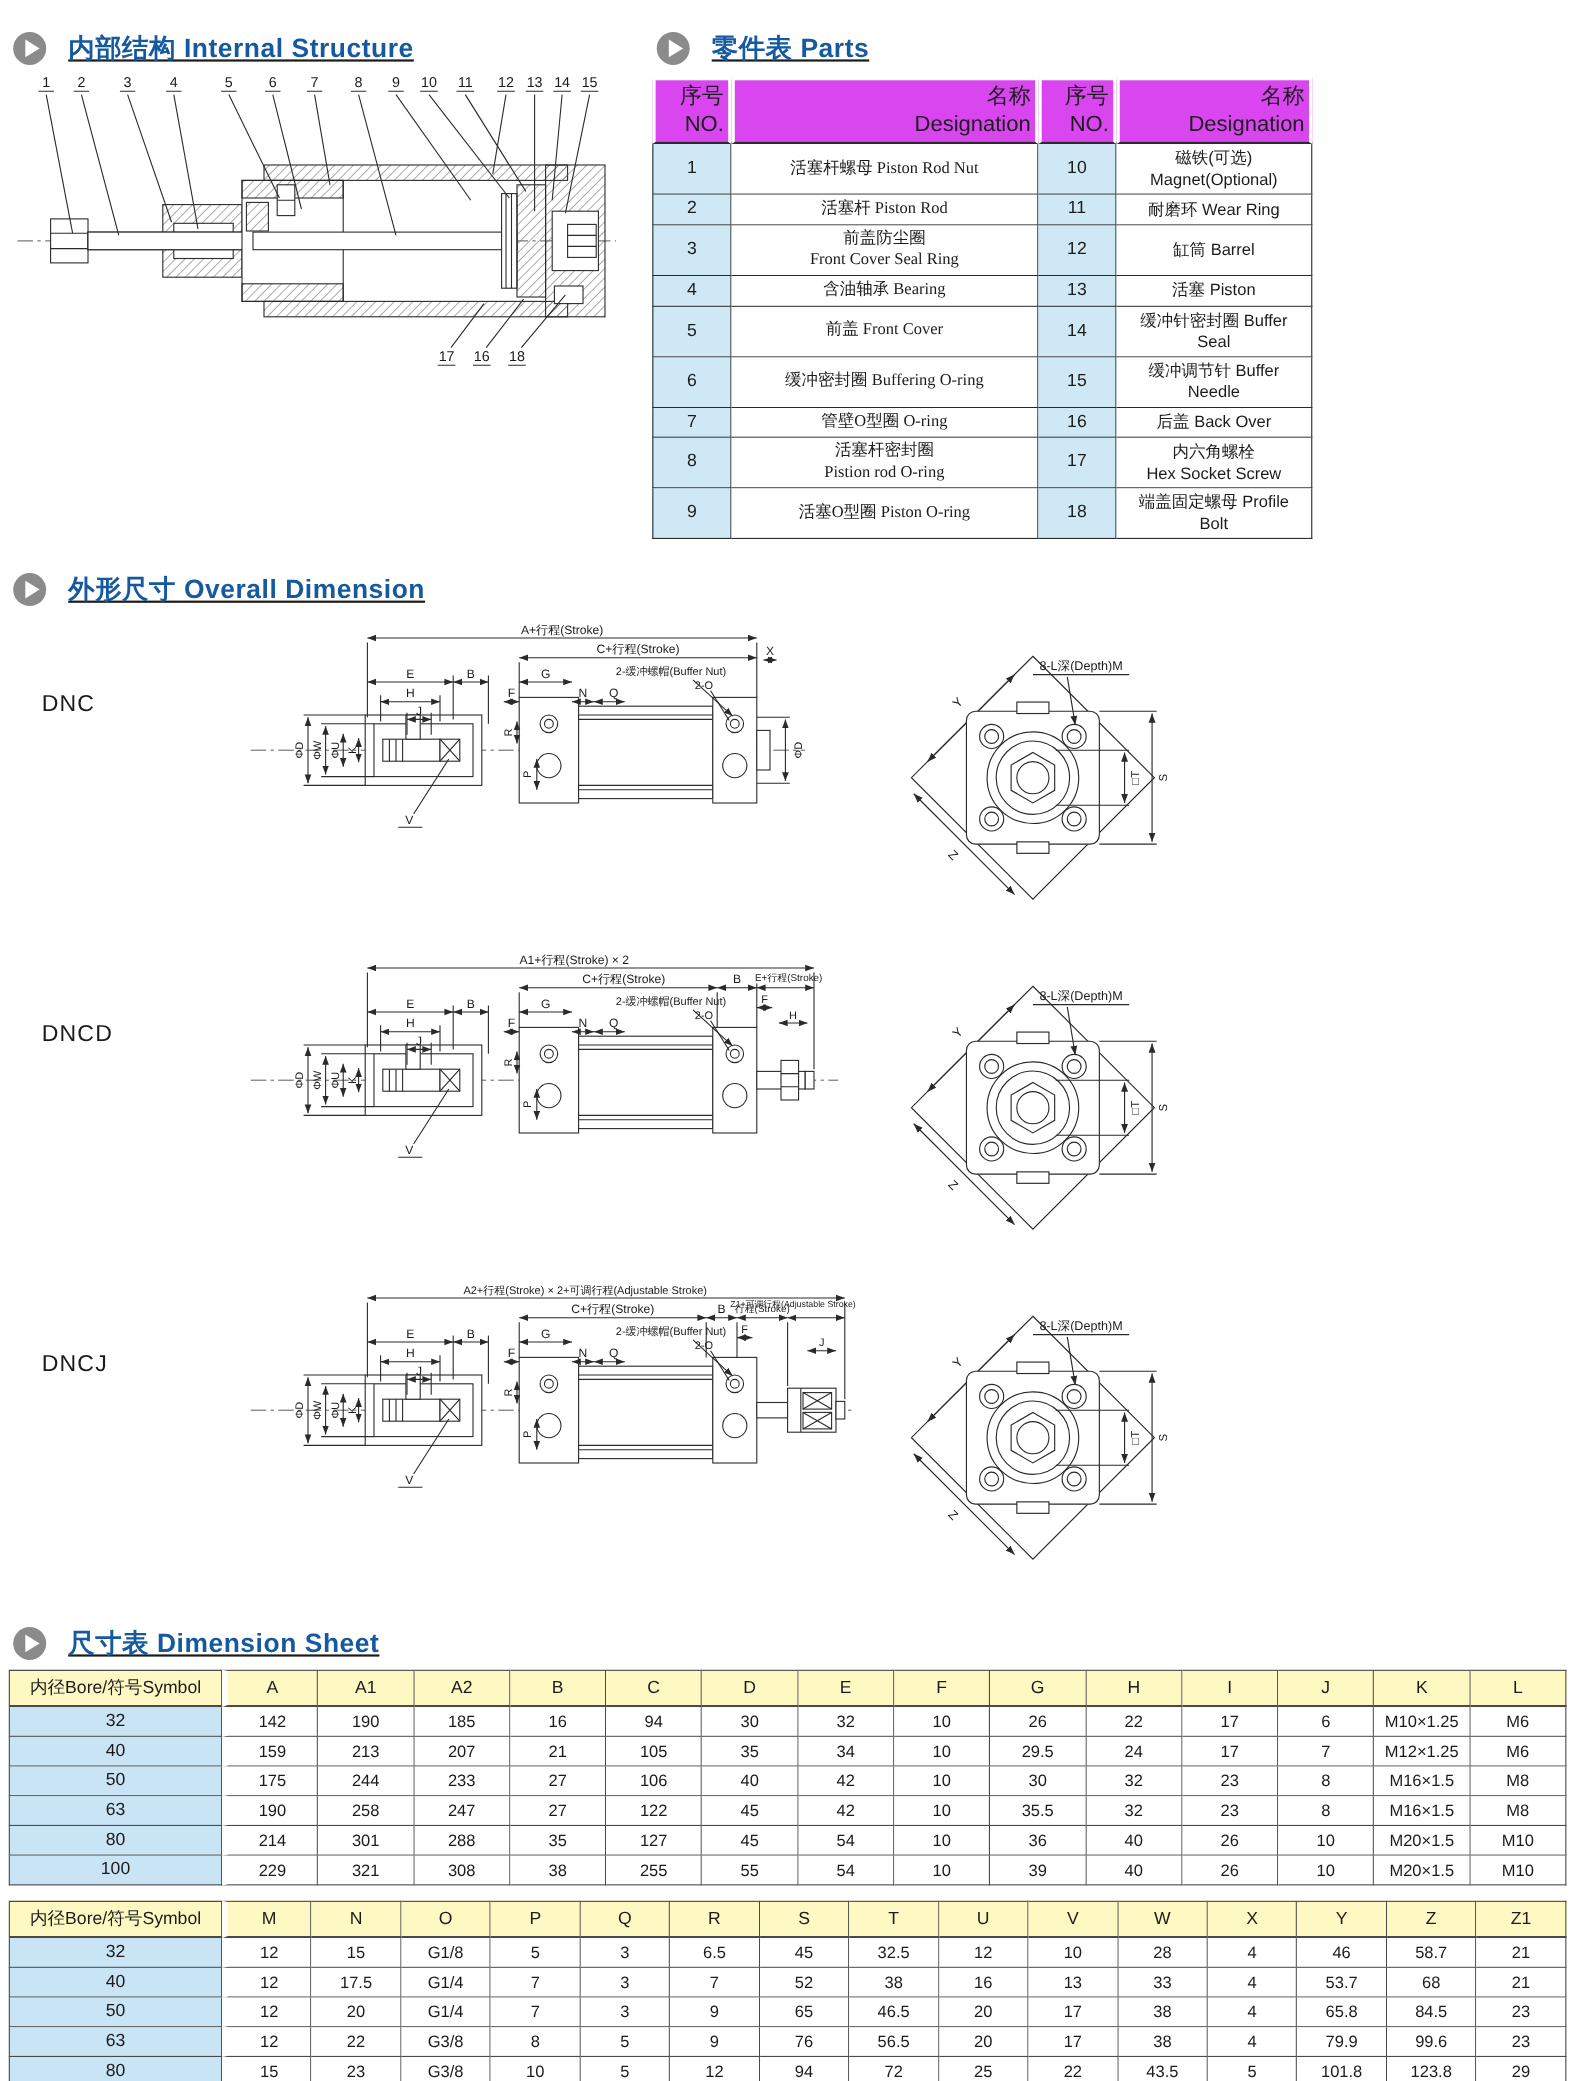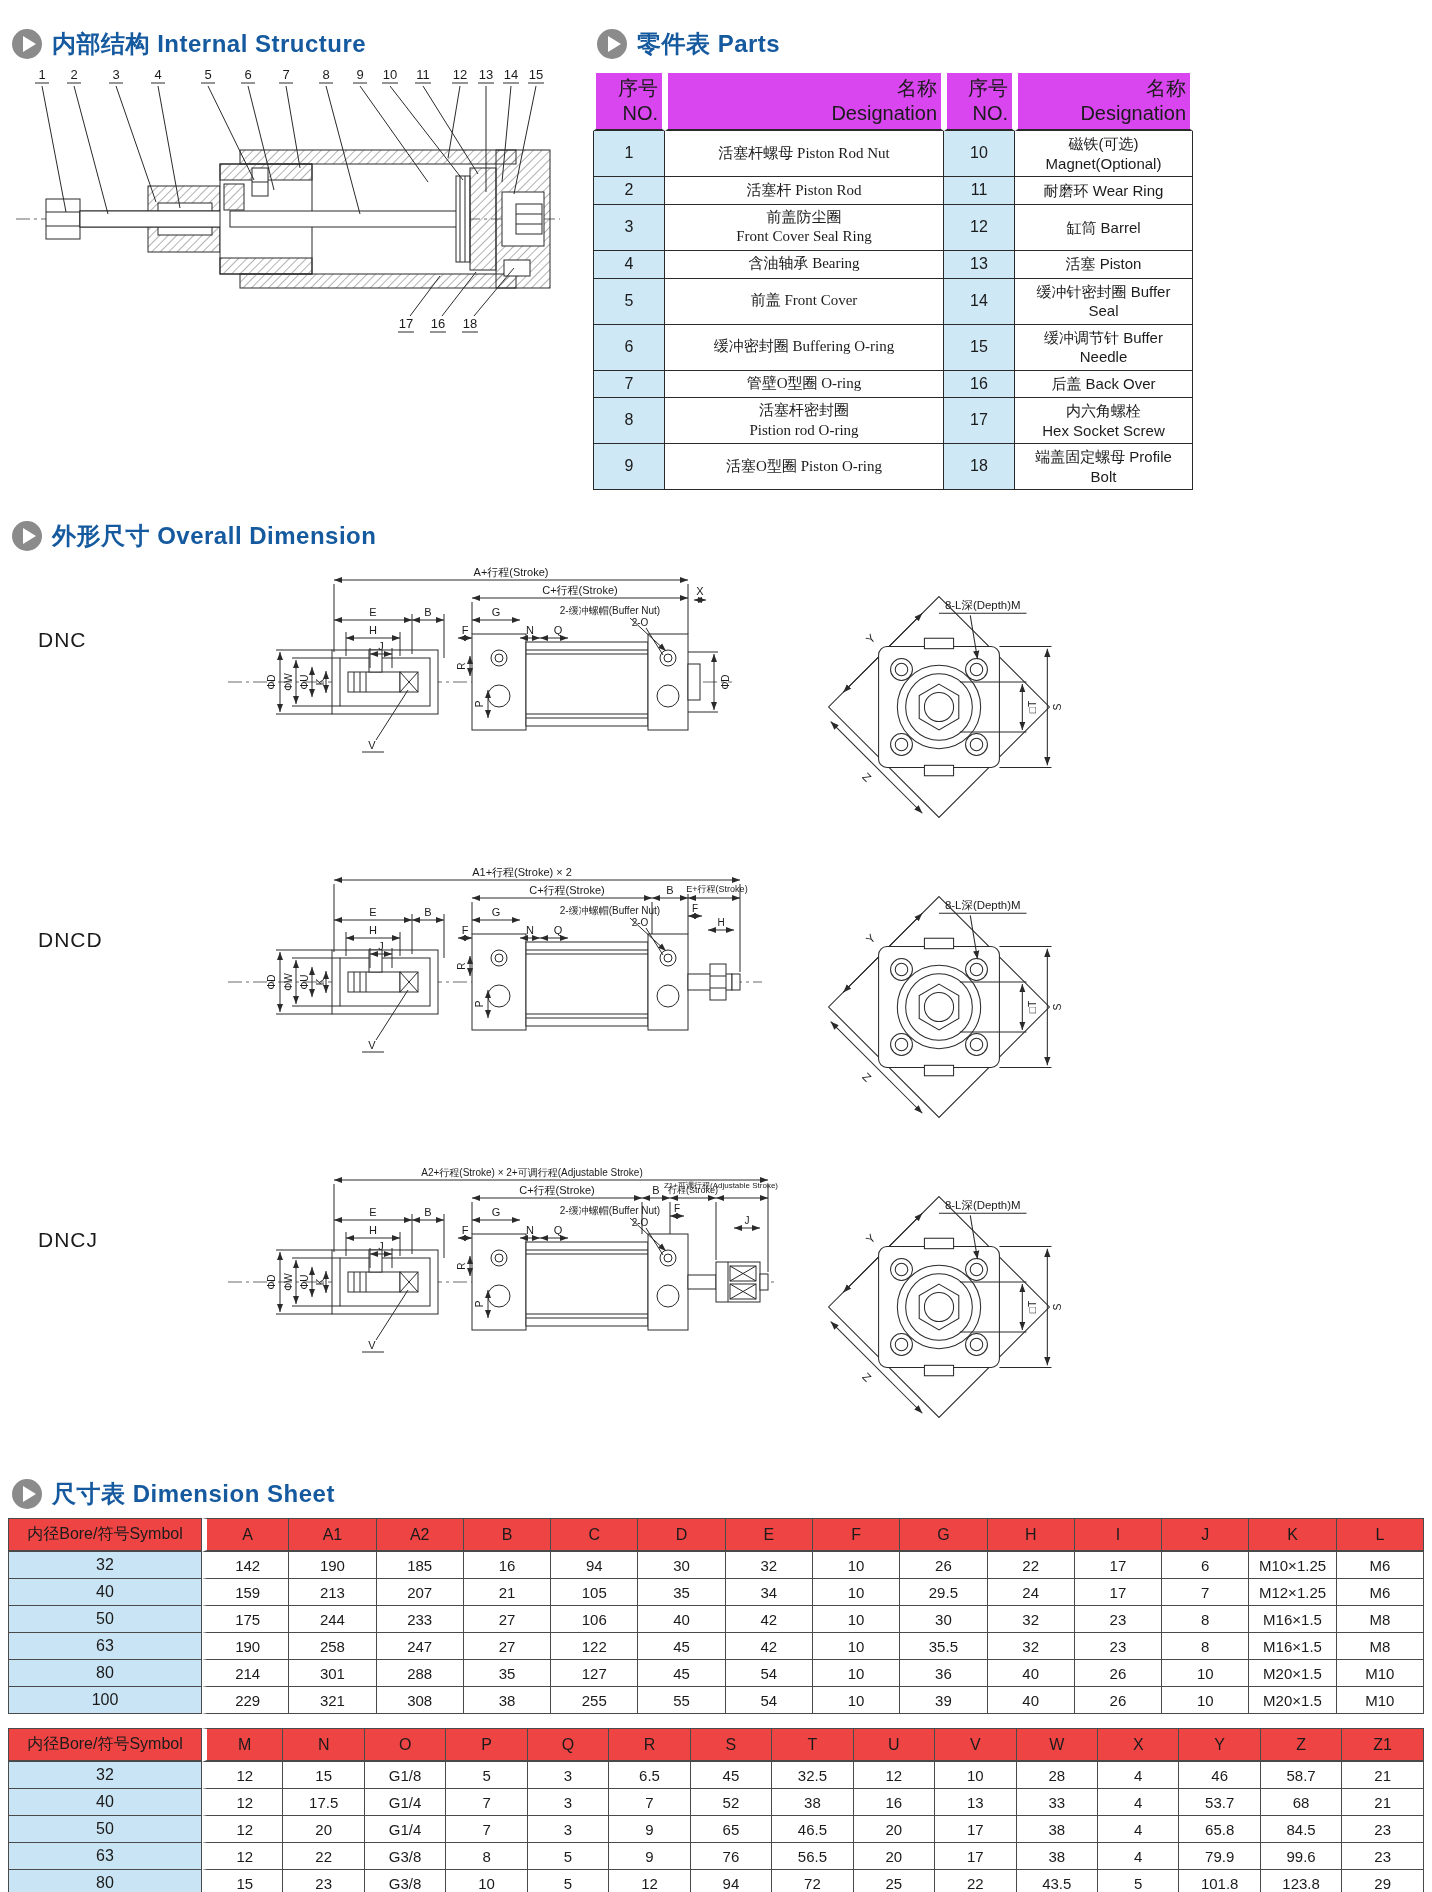--- a/index.html
+++ b/index.html
@@ -1,18 +1,18 @@
 <!DOCTYPE html>
 <html><head>
 <meta charset="utf-8">
 <style>
   html,body{margin:0;padding:0;background:#fff;}
   body{width:1432px;font-family:"Liberation Sans",sans-serif;color:#1b1b1b;}
   .page{padding:6px 8px 20px 8px;}
-  .section-header{display:flex;align-items:center;gap:10px;margin:22px 0 4px 4px;}
+  .section-header{display:flex;align-items:center;gap:20px;margin:22px 0 4px 4px;text-decoration:underline;}
   .play-icon{width:30px;height:30px;border-radius:50%;background:#8b8b8b;position:relative;flex:0 0 30px;}
   .play-icon::after{content:"";position:absolute;left:11px;top:7px;border-left:13px solid #fff;border-top:8px solid transparent;border-bottom:8px solid transparent;}
   .section-title{color:#15599f;font-size:24px;font-weight:bold;letter-spacing:.5px;}
   .top-wrap{display:flex;align-items:flex-start;}
   .col-internal{width:585px;}
   .col-parts{width:625px;}
   
   .parts-table{border-collapse:separate;border-spacing:0;width:600px;margin-top:10px;font-size:15px;}
   .parts-table th{background:#d946ef;border:3px solid #fff;border-bottom:2px solid #2a2a2a;padding:3px 4px;font-weight:normal;font-size:20px;line-height:1.25;white-space:pre-line;text-align:right;}
   .parts-table td{border-right:1px solid #2a2a2a;border-bottom:1px solid #2a2a2a;padding:3px 6px;text-align:center;white-space:pre-line;line-height:1.3;background:#fff;}
@@ -20,21 +20,21 @@
   .parts-table td:nth-child(1),.parts-table td:nth-child(3){background:#cfe8f6;width:58px;font-size:16px;}
   .parts-table td:nth-child(2){width:266px;font-family:Liberation Serif, serif;}
   
   .dim-section{margin-top:30px;}
   .drawing-row{display:flex;align-items:flex-start;height:300px;}
   .drawing-label{width:214px;padding:72px 0 0 30px;font-size:21px;letter-spacing:1px;box-sizing:border-box;}
   .side-svg{margin-top:8px;}
   .end-svg{margin-left:32px;margin-top:26px;}
   
   .dim-table{border-collapse:separate;border-spacing:0;width:1416px;table-layout:fixed;font-size:15px;margin:8px 0 14px 0;}
-  .dim-table th{background:#ef4444;border-top:1px solid #4a4a4a;border-right:1px solid #4a4a4a;border-bottom:2px solid #4a4a4a;padding:5px 2px;font-weight:normal;font-size:16px;text-align:center;}
+  .dim-table th{background:#fef9c3;border-top:1px solid #4a4a4a;border-right:1px solid #4a4a4a;border-bottom:2px solid #4a4a4a;padding:5px 2px;font-weight:normal;font-size:16px;text-align:center;}
   .dim-table td{border-right:1px solid #4a4a4a;border-bottom:1px solid #4a4a4a;background:#fff;text-align:center;padding:4px 2px;}
   .dim-table th:first-child,.dim-table td:first-child{border-left:1px solid #4a4a4a;}
   .dim-table th:first-child{width:188px;}
   .dim-table td:first-child{background:#c9e4f4;font-size:16px;}
   .dim-table th:nth-child(2),.dim-table td:nth-child(2){border-left:5px solid #fff;}
   svg text{font-family:"Liberation Sans",sans-serif;}
 </style>
 </head>
 <body>
 

